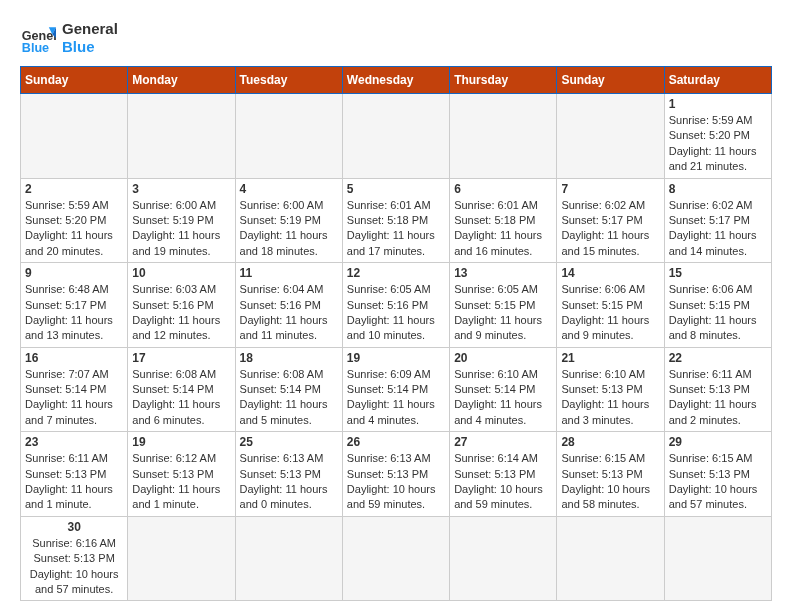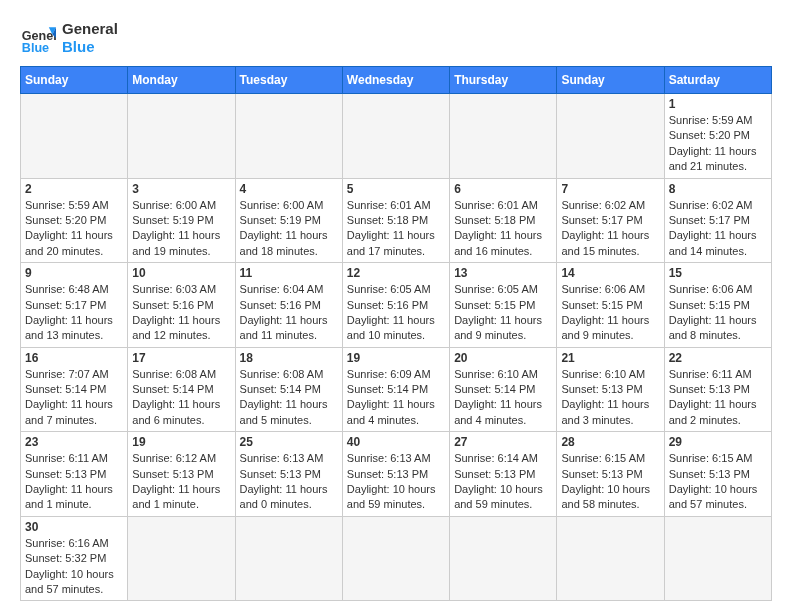--- a/index.html
+++ b/index.html
@@ -40,21 +40,21 @@
     .location {
       font-size: 15px;
       color: #555;
     }
     .calendar {
       width: 100%;
       border-collapse: collapse;
       border: 1px solid #ccc;
     }
     .calendar th {
-      background-color: #3b82f6;
+      background-color: #c2410c;
       color: #fff;
       font-size: 12px;
       font-weight: bold;
       padding: 6px 4px;
       text-align: left;
       border: 1px solid #1565c0;
     }
     .calendar td {
       border: 1px solid #ccc;
       vertical-align: top;
@@ -75,20 +75,21 @@
       display: block;
       margin-bottom: 2px;
     }
     .day-info {
       font-size: 11px;
       color: #333;
       line-height: 1.4;
     }
     .last-row td {
       height: 60px;
+      text-align: center;
     }
   </style>
 </head>
 <body>
 
 <div class="page">
   <div class="header">
     <div class="logo">
       <svg class="logo-icon" viewBox="0 0 40 40">
         <text x="2" y="22" font-size="14" font-weight="bold" fill="#333">General</text>
@@ -279,21 +280,21 @@
 Sunset: 5:13 PM
 Daylight: 11 hours and 1 minute.</div>
           </td>
           <td>
             <span class="day-num">25</span>
             <div class="day-info">Sunrise: 6:13 AM
 Sunset: 5:13 PM
 Daylight: 11 hours and 0 minutes.</div>
           </td>
           <td>
-            <span class="day-num">40</span>
+            <span class="day-num">26</span>
             <div class="day-info">Sunrise: 6:13 AM
 Sunset: 5:13 PM
 Daylight: 10 hours and 59 minutes.</div>
           </td>
           <td>
             <span class="day-num">27</span>
             <div class="day-info">Sunrise: 6:14 AM
 Sunset: 5:13 PM
 Daylight: 10 hours and 59 minutes.</div>
           </td>
@@ -307,21 +308,21 @@
             <span class="day-num">29</span>
             <div class="day-info">Sunrise: 6:15 AM
 Sunset: 5:13 PM
 Daylight: 10 hours and 57 minutes.</div>
           </td>
         </tr>
         <tr class="last-row">
           <td>
             <span class="day-num">30</span>
             <div class="day-info">Sunrise: 6:16 AM
-Sunset: 5:32 PM
+Sunset: 5:13 PM
 Daylight: 10 hours and 57 minutes.</div>
           </td>
           <td class="empty"></td>
           <td class="empty"></td>
           <td class="empty"></td>
           <td class="empty"></td>
           <td class="empty"></td>
           <td class="empty"></td>
         </tr>
       </tbody>

